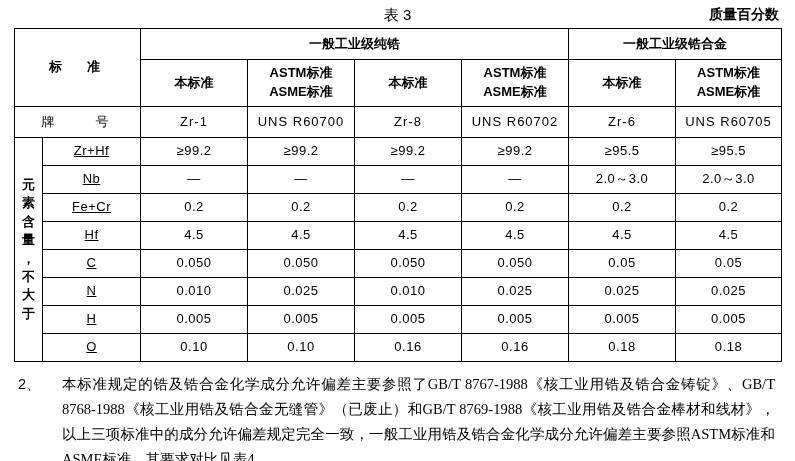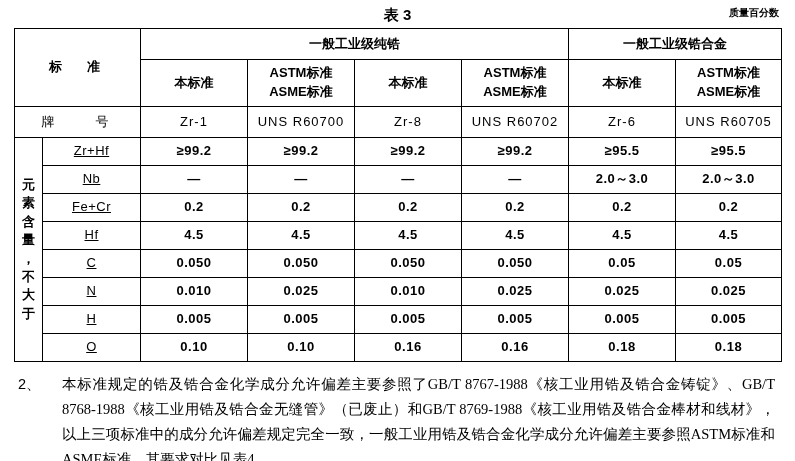--- a/index.html
+++ b/index.html
@@ -21,28 +21,28 @@
     position:relative;
     height:24px;
     margin-top:4px;
   }
   .tbl-caption{
     position:absolute;
     left:0;right:0;
     text-align:center;
     font-size:15px;
     font-family:"Liberation Sans", sans-serif;
-    font-weight:bold;
+    font-weight:normal;
     top:2px;
   }
   .unit-note{
     position:absolute;
     right:2px;
     top:2px;
-    font-size:10px;
+    font-size:14px;
     font-family:"Liberation Sans", sans-serif;
     font-weight:bold;
   }
   table.main{
     border-collapse:collapse;
     width:767px;
     margin:0 auto;
     table-layout:fixed;
   }
   table.main td{
@@ -96,21 +96,20 @@
   td.elem{
     font-size:13px;
     height:23px;
     letter-spacing:0.5px;
     text-decoration:underline;
   }
   td.val{
     font-size:13px;
     height:23px;
     letter-spacing:0.5px;
-    font-weight:bold;
   }
   .para{
     margin-top:10px;
     font-size:14.5px;
     font-family:"Liberation Serif", serif;
     line-height:1.72;
     color:#000;
     padding:0 6px 0 4px;
   }
   .para .num{

